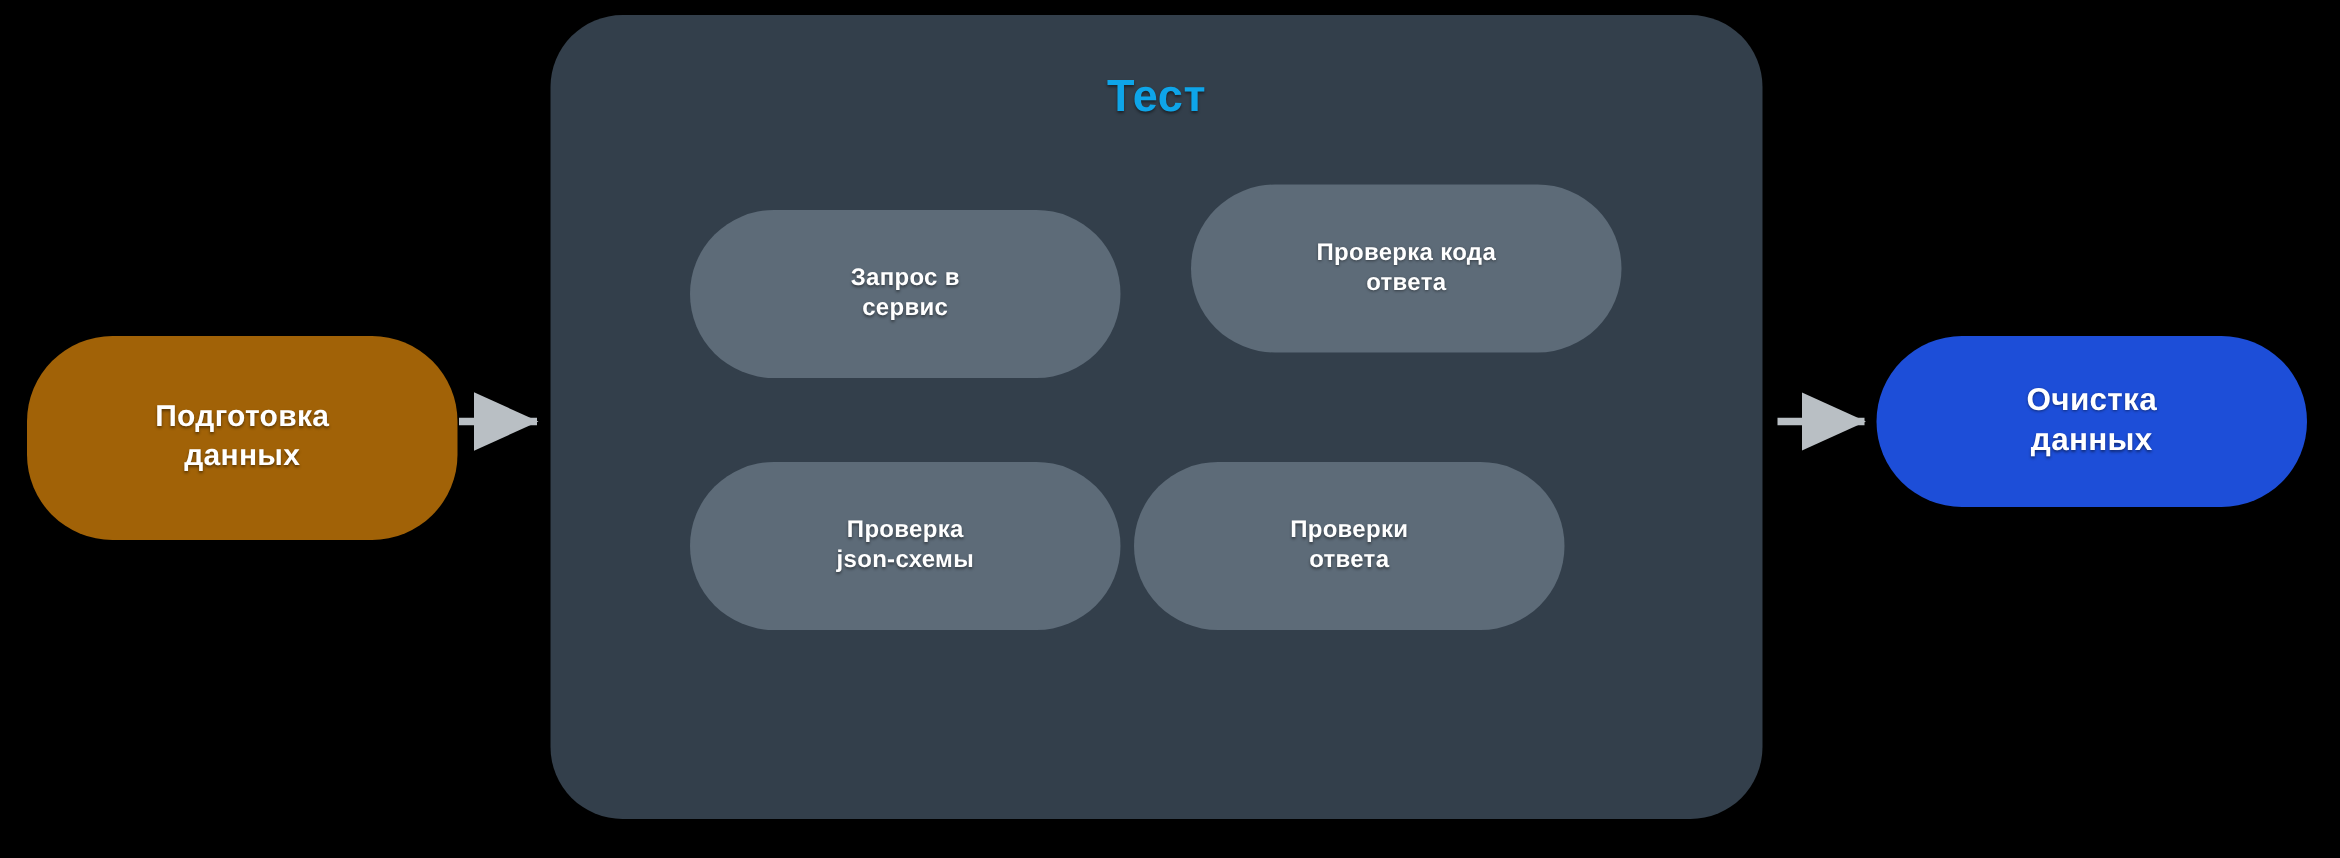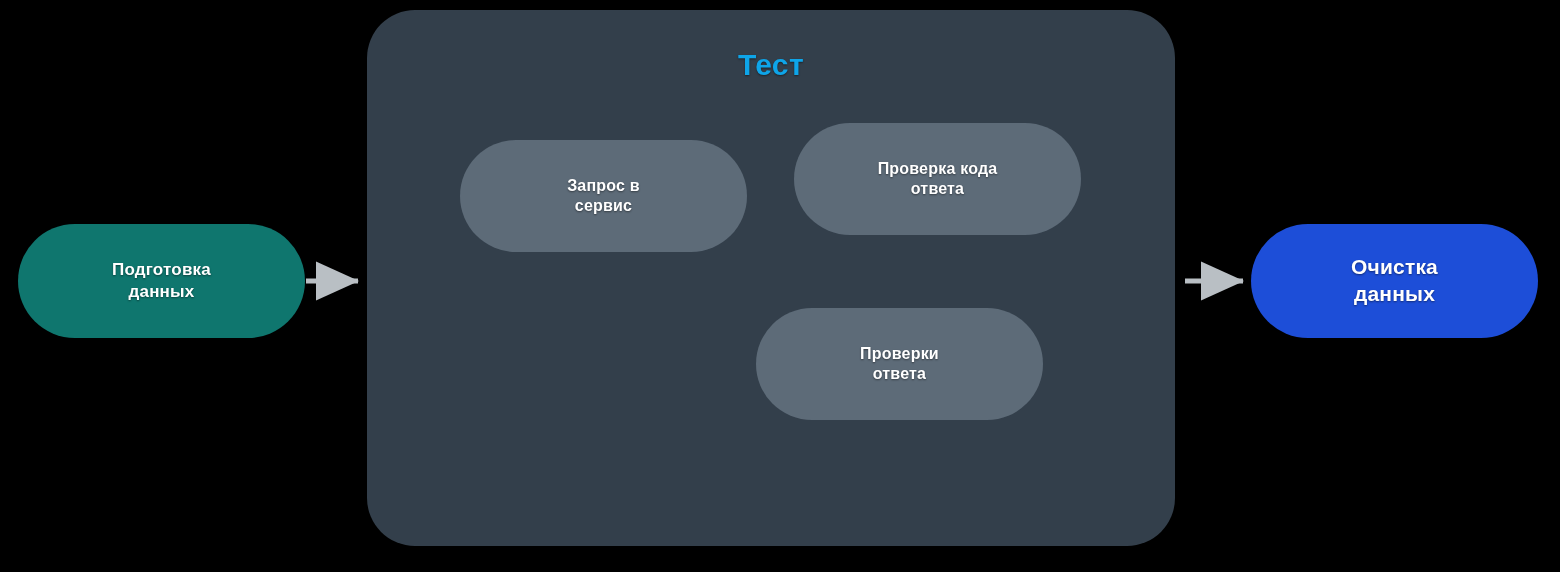--- a/index.html
+++ b/index.html
@@ -34,24 +34,24 @@
     font-weight: bold;
     line-height: 1.28;
     letter-spacing: 0.2px;
     text-shadow: 0 1px 2px rgba(0,0,0,0.45);
     white-space: pre-line;
   }
   .node-prepare {
     left: 18px;
     top: 224px;
     width: 287px;
-    height: 114px;
+    height: 136px;
     border-radius: 57px;
-    background: #0f766e;
-    font-size: 17px;
+    background: #a16207;
+    font-size: 20px;
   }
   .node-cleanup {
     left: 1251px;
     top: 224px;
     width: 287px;
     height: 114px;
     border-radius: 57px;
     background: #1d4ed8;
     font-size: 21px;
   }
@@ -115,20 +115,22 @@
   <div class="group-test">
     <div class="group-title">Тест</div>
   </div>
 
   <div class="node inner inner-r1c1">Запрос в
 сервис</div>
 
   <div class="node inner inner-r1c2">Проверка кода
 ответа</div>
 
+  <div class="node inner inner-r2c1">Проверка
+json-схемы</div>
 
   <div class="node inner inner-r2c2">Проверки
 ответа</div>
 
   <div class="node node-cleanup">Очистка
 данных</div>
 
 </div>
 
 </body></html>

